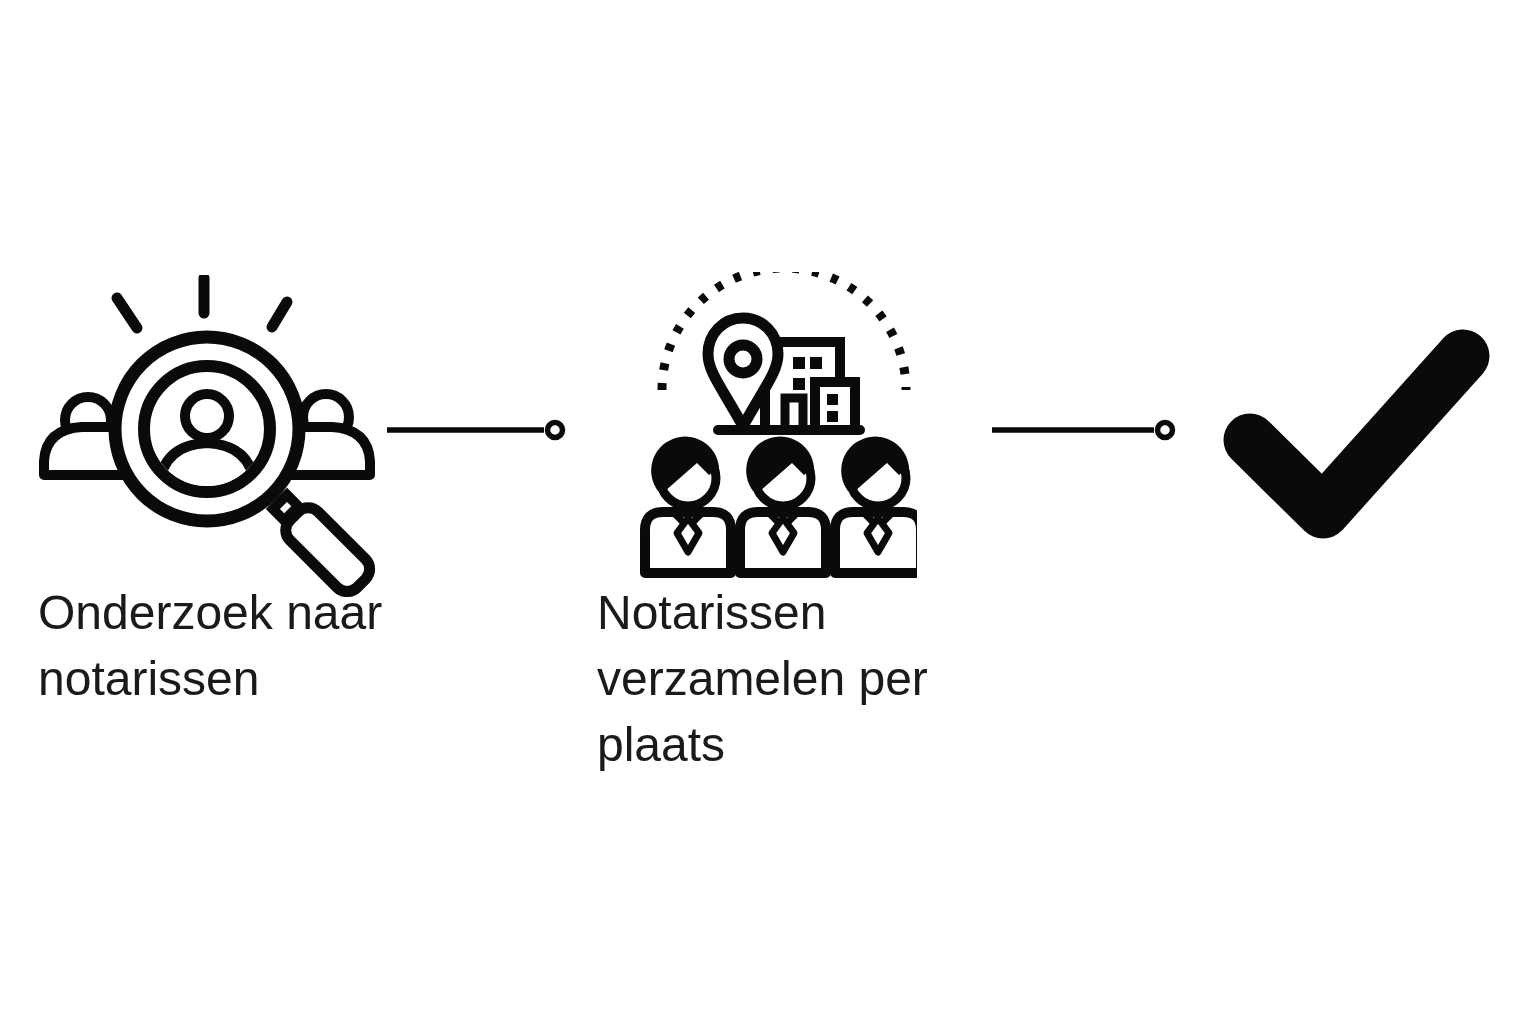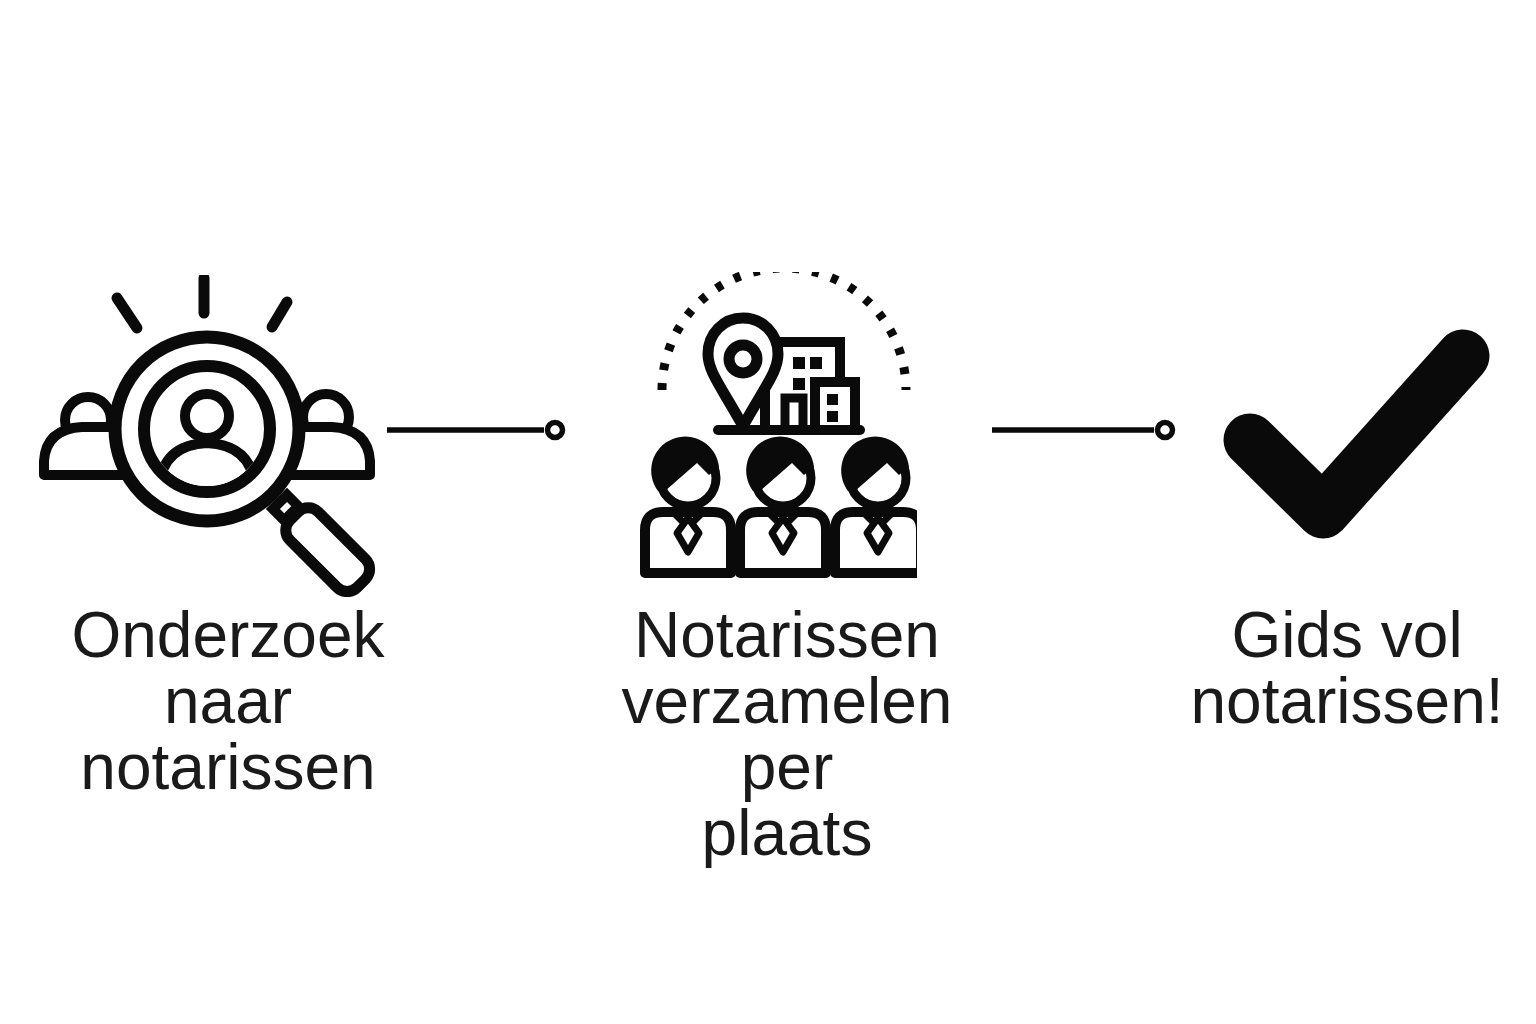--- a/index.html
+++ b/index.html
@@ -13,24 +13,23 @@
     position:relative;
     width:1536px;height:1024px;
     background:var(--bg);
     overflow:hidden;
     font-family:"Liberation Sans", sans-serif;
   }
   .icon{position:absolute;color:var(--ink);}
   .icon svg{display:block;}
   .step-label{
     position:absolute;
-    top:602px;
+    top:580px;
     width:380px;
-    text-align:center;
-    font-size:64px;
+    font-size:48px;
     line-height:66px;
     font-weight:400;
     color:var(--text-ink);
     white-space:pre-line;
   }
   .label-1{left:38px;}
   .label-2{left:597px;}
   .label-3{left:1157px;}
   .icon-1{left:38px;top:275px;}
   .icon-2{left:637px;top:272px;}
@@ -145,16 +144,14 @@
     </svg>
   </div>
 
   <div class="step-label label-1">Onderzoek naar
 notarissen</div>
 
   <div class="step-label label-2">Notarissen
 verzamelen per
 plaats</div>
 
-  <div class="step-label label-3">Gids vol
-notarissen!</div>
 
 </div>
 
 </body></html>

